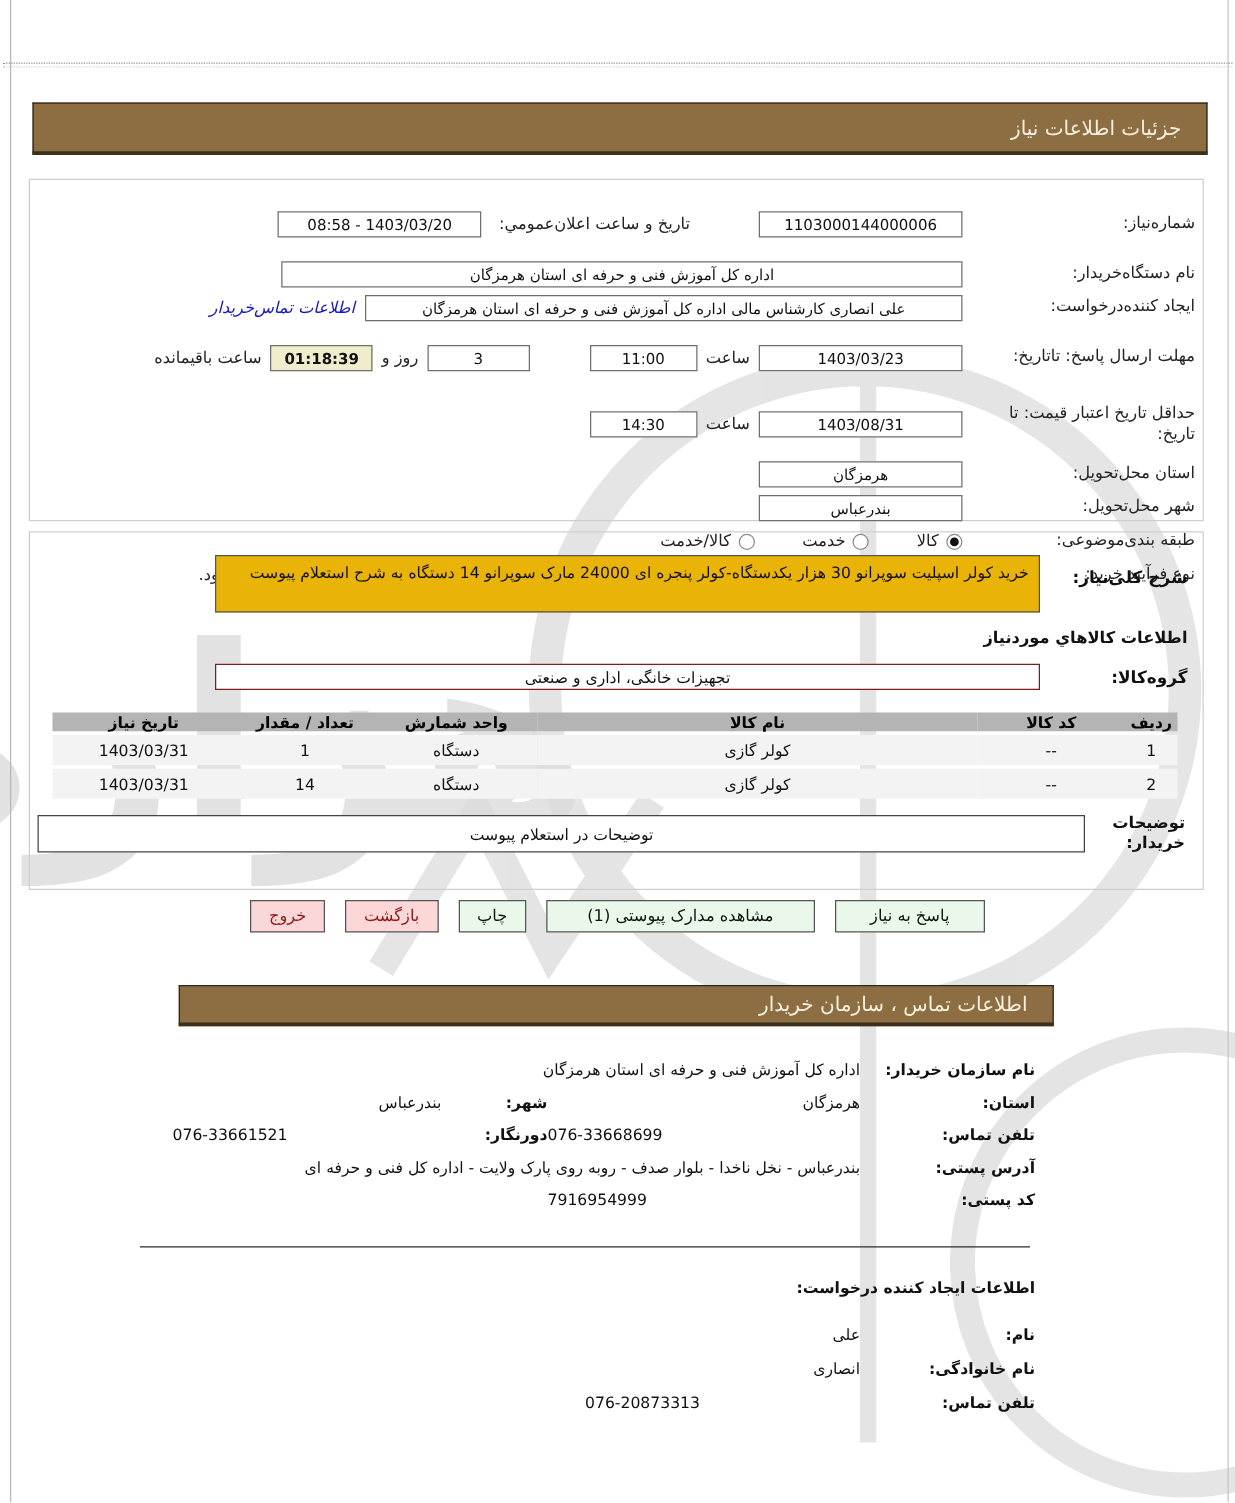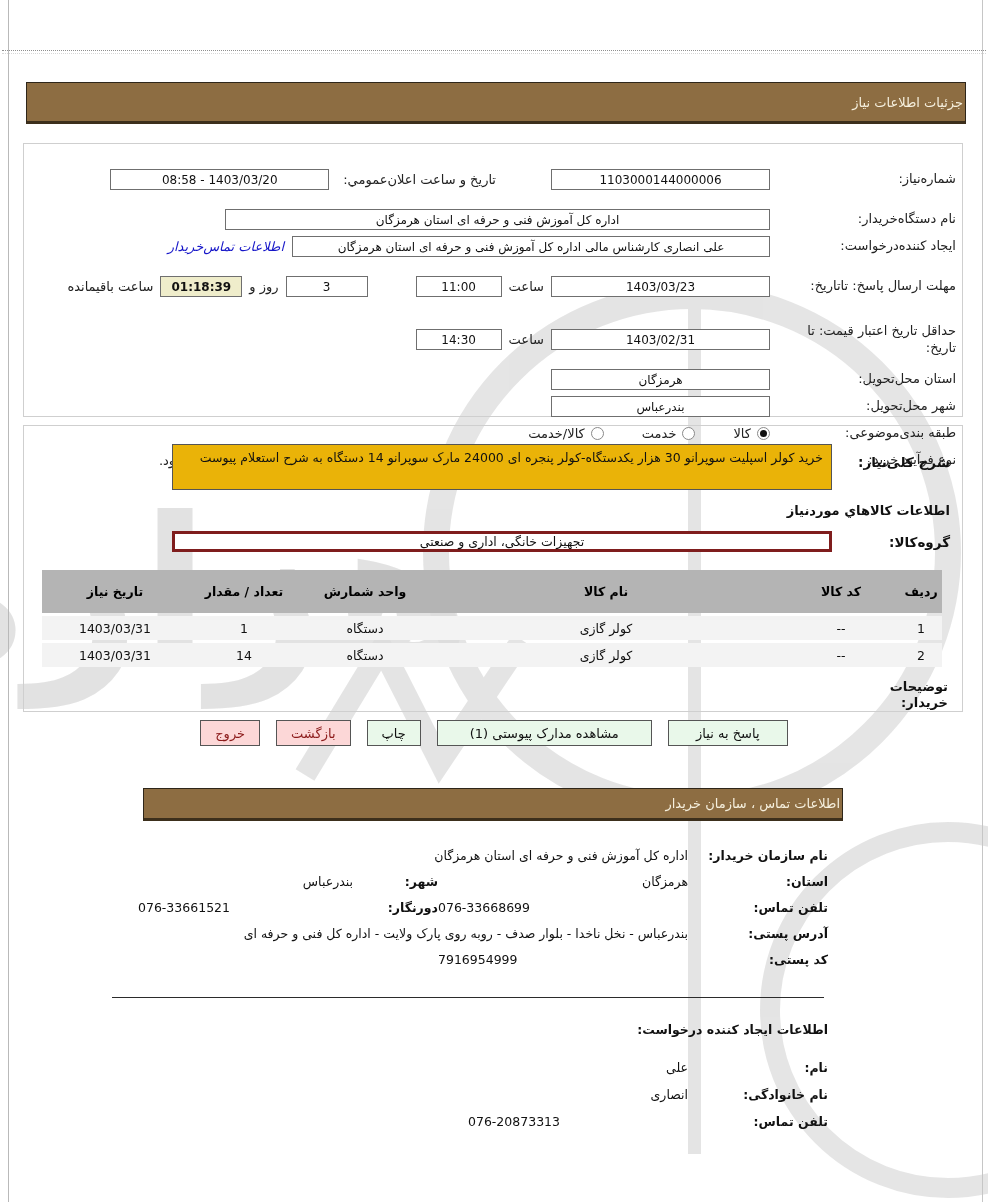--- a/index.html
+++ b/index.html
@@ -3,48 +3,48 @@
 <meta charset="utf-8">
 <style>
   * { box-sizing: border-box; margin: 0; padding: 0; }
   html,body { background:#fff; }
   body { font-family: "DejaVu Sans", sans-serif; }
   .page { position:relative; width:988px; height:1202px; background:#fff; overflow:hidden; direction:rtl; }
   .frame { position:absolute; top:0; bottom:0; left:8px; right:5px; border-left:1px solid #b9b9b9; border-right:1px solid #c6c6c6; pointer-events:none; }
   .watermark { position:absolute; top:0; left:0; z-index:0; pointer-events:none; }
   .content { position:absolute; inset:0; z-index:1; }
   .topline { position:absolute; top:50px; left:2px; right:2px; height:4px; border-top:1px dotted #8f8f8f; border-bottom:1px dotted #d8d8d8; }
-  .banner { position:absolute; background:#8d6d42; border:1px solid #2e261a; border-bottom:3px solid #3c2f1c; color:#f6f0de; font-size:13px; display:flex; align-items:center; padding-right:2px; }
+  .banner { position:absolute; background:#8d6d42; border:1px solid #2e261a; border-bottom:3px solid #3c2f1c; color:#f6f0de; font-size:16px; display:flex; align-items:center; padding-right:20px; }
   .banner1 { top:82px; right:22px; left:26px; height:42px; }
   .banner2 { top:788px; right:145px; width:700px; height:33px; }
   .box { position:absolute; right:25px; left:23px; border:1px solid #cfcfcf; background:transparent; }
   .section1 { top:143px; height:274px; padding:12px 6px 0 6px; }
   .section2 { top:425px; height:287px; padding:18px 6px 0 6px; }
   .frow { display:flex; direction:rtl; align-items:center; margin-bottom:6px; min-height:21px; font-size:13px; color:#222; }
   .flabel { width:186px; padding-left:8px; text-align:right; line-height:1.3; }
   .vbox { border:1px solid #6f6f6f; background:#fff; height:21px; display:flex; align-items:center; justify-content:center; font-size:12px; color:#111; overflow:hidden; white-space:nowrap; padding:0 3px; }
-  .w180{width:219px} .w85{width:86px} .w80{width:82px} .w544{width:545px} .w477{width:478px}
+  .w180{width:163px} .w85{width:86px} .w80{width:82px} .w544{width:545px} .w477{width:478px}
   .beige { background:#efedcb; font-weight:bold; }
   .sp48 { width:48px; }
   .sml { margin:16px 7px; white-space:nowrap; }
   .blue-link { color:#1616c8; margin-right:8px; cursor:pointer; white-space:nowrap; font-size:13px;font-style:italic; }
   .radio { width:13px; height:13px; border:1px solid #8a8a8a; border-radius:50%; background:#fff; display:inline-flex; align-items:center; justify-content:center; margin-left:6px; flex:none; }
   .radio.on::after { content:""; width:7px; height:7px; border-radius:50%; background:#111; }
   .opt { display:flex; align-items:center; margin-left:38px; }
   .checkbox { width:13px; height:13px; border:1px solid #8a8a8a; background:#fff; margin:0 48px 0 7px; flex:none; }
   .desc-row { display:flex; direction:rtl; padding-right:6px; }
   .desc-label { width:118px; font-weight:bold; font-size:13.5px; padding-top:10px; color:#111; }
   .desc-box { width:660px; min-height:46px; border:1px solid #555; background:#eab308; font-size:12.5px; text-align:right; padding:3px 8px; line-height:1.55; color:#111; }
   .goods-header { margin:13px 6px 0 0; font-weight:bold; font-size:13px; color:#111; }
   .group-row { display:flex; direction:rtl; margin-top:13px; padding-right:6px; align-items:center; }
   .group-label { width:118px; font-weight:bold; font-size:13.5px; color:#111; }
-  .group-box { width:660px; height:21px; border:3px solid #7f1d1d; background:#fff; font-size:12.5px; display:flex; align-items:center; justify-content:center; color:#111; }
+  .group-box { width:660px; height:21px; border:1px solid #7f1d1d; background:#fff; font-size:12.5px; display:flex; align-items:center; justify-content:center; color:#111; }
   .table-wrap { margin:15px 14px 0 14px; }
   table { width:900px; border-collapse:separate; border-spacing:0 3px; table-layout:fixed; }
-  th { background:#b4b4b4; height:43px; font-size:12.5px; font-weight:bold; color:#000; text-align:center; }
+  th { background:#b4b4b4; height:15px; font-size:12.5px; font-weight:bold; color:#000; text-align:center; }
   td { background:#f3f3f3; height:24px; font-size:12.5px; color:#111; text-align:center; }
   .c0{width:42px}.c1{width:118px}.c2{width:352px}.c3{width:130px}.c4{width:112px}.c5{width:146px}
   .remarks-row { display:flex; direction:rtl; margin-top:9px; padding-right:8px; align-items:center; }
   .remarks-label { width:80px; font-weight:bold; font-size:13px; line-height:1.25; color:#111; }
   .remarks-box { width:843px; height:30px; border:1px solid #444; background:#fff; display:flex; align-items:center; justify-content:center; font-size:12.5px; color:#111; }
   .btns { position:absolute; top:720px; left:0; right:0; display:flex; direction:rtl; justify-content:center; gap:16px; }
   .btn { height:26px; border:1px solid #555; font-family:"DejaVu Sans",sans-serif; font-size:13px; padding:0 14px; cursor:pointer; white-space:nowrap; }
   .btn-green { background:#e9f8ea; color:#111; }
   .btn-pink { background:#fcd7d7; color:#8b1a1a; }
   .btn-wide { min-width:215px; } .btn-reply { min-width:120px; }
@@ -114,21 +114,21 @@
         <div class="vbox w85 num">11:00</div>
         <span class="sp48"></span>
         <div class="vbox w80 num">3</div>
         <span class="sml">روز و</span>
         <div class="vbox w80 beige num">01:18:39</div>
         <span class="sml">ساعت باقیمانده</span>
       </div>
 
       <div class="frow">
         <span class="flabel">حداقل تاریخ اعتبار قیمت: تا تاریخ:</span>
-        <div class="vbox w180 num">1403/02/31</div>
+        <div class="vbox w180 num">1403/08/31</div>
         <span class="sml">ساعت</span>
         <div class="vbox w85 num">14:30</div>
       </div>
 
       <div class="frow">
         <span class="flabel">استان محل‌تحویل:</span>
         <div class="vbox w180">هرمزگان</div>
       </div>
 
       <div class="frow">
@@ -218,20 +218,21 @@
               <td>دستگاه</td>
               <td>14</td>
               <td class="num">1403/03/31</td>
             </tr>
           </tbody>
         </table>
       </div>
 
       <div class="remarks-row">
         <span class="remarks-label">توضیحات خریدار:</span>
+        <div class="remarks-box">توضیحات در استعلام پیوست</div>
       </div>
 
     </div>
 
     <div class="btns">
       <button class="btn btn-green btn-reply">پاسخ به نیاز</button>
       <button class="btn btn-green btn-wide">مشاهده مدارک پیوستی (1)</button>
       <button class="btn btn-green">چاپ</button>
       <button class="btn btn-pink">بازگشت</button>
       <button class="btn btn-pink">خروج</button>

